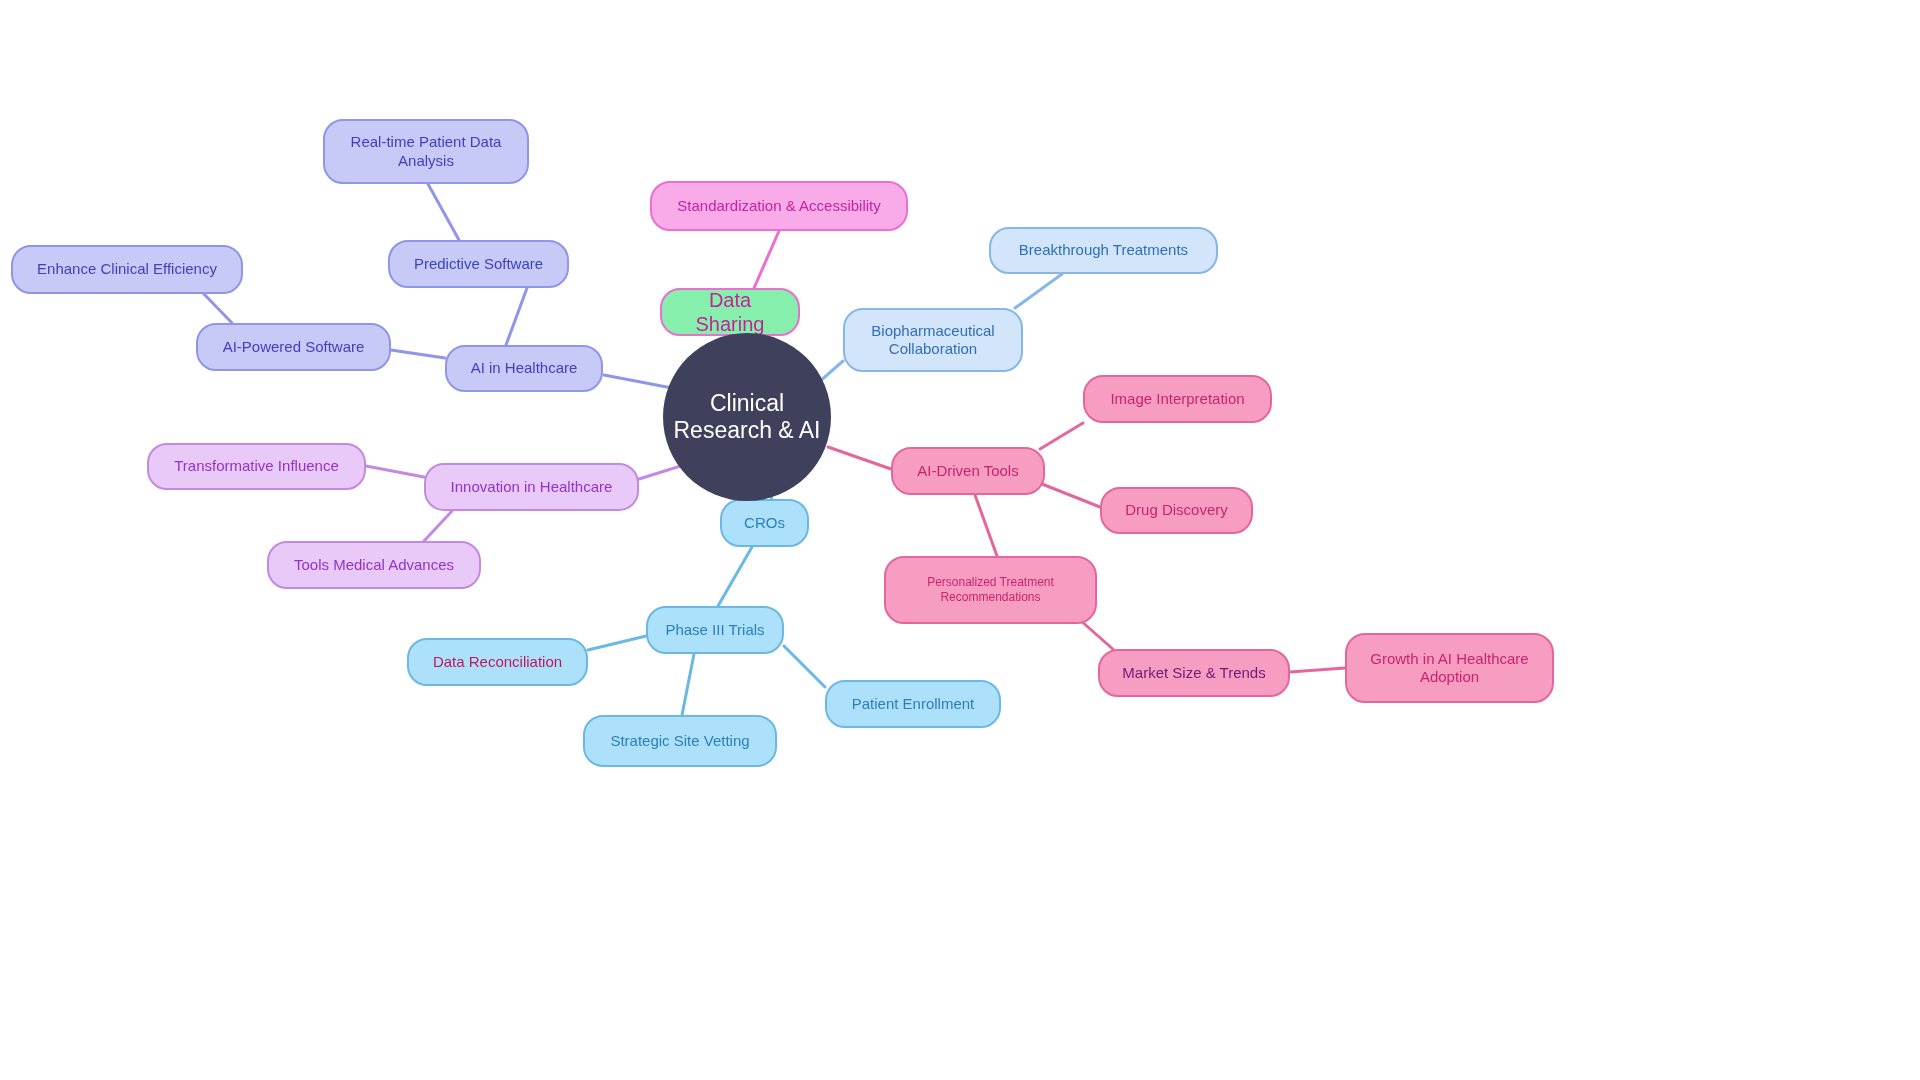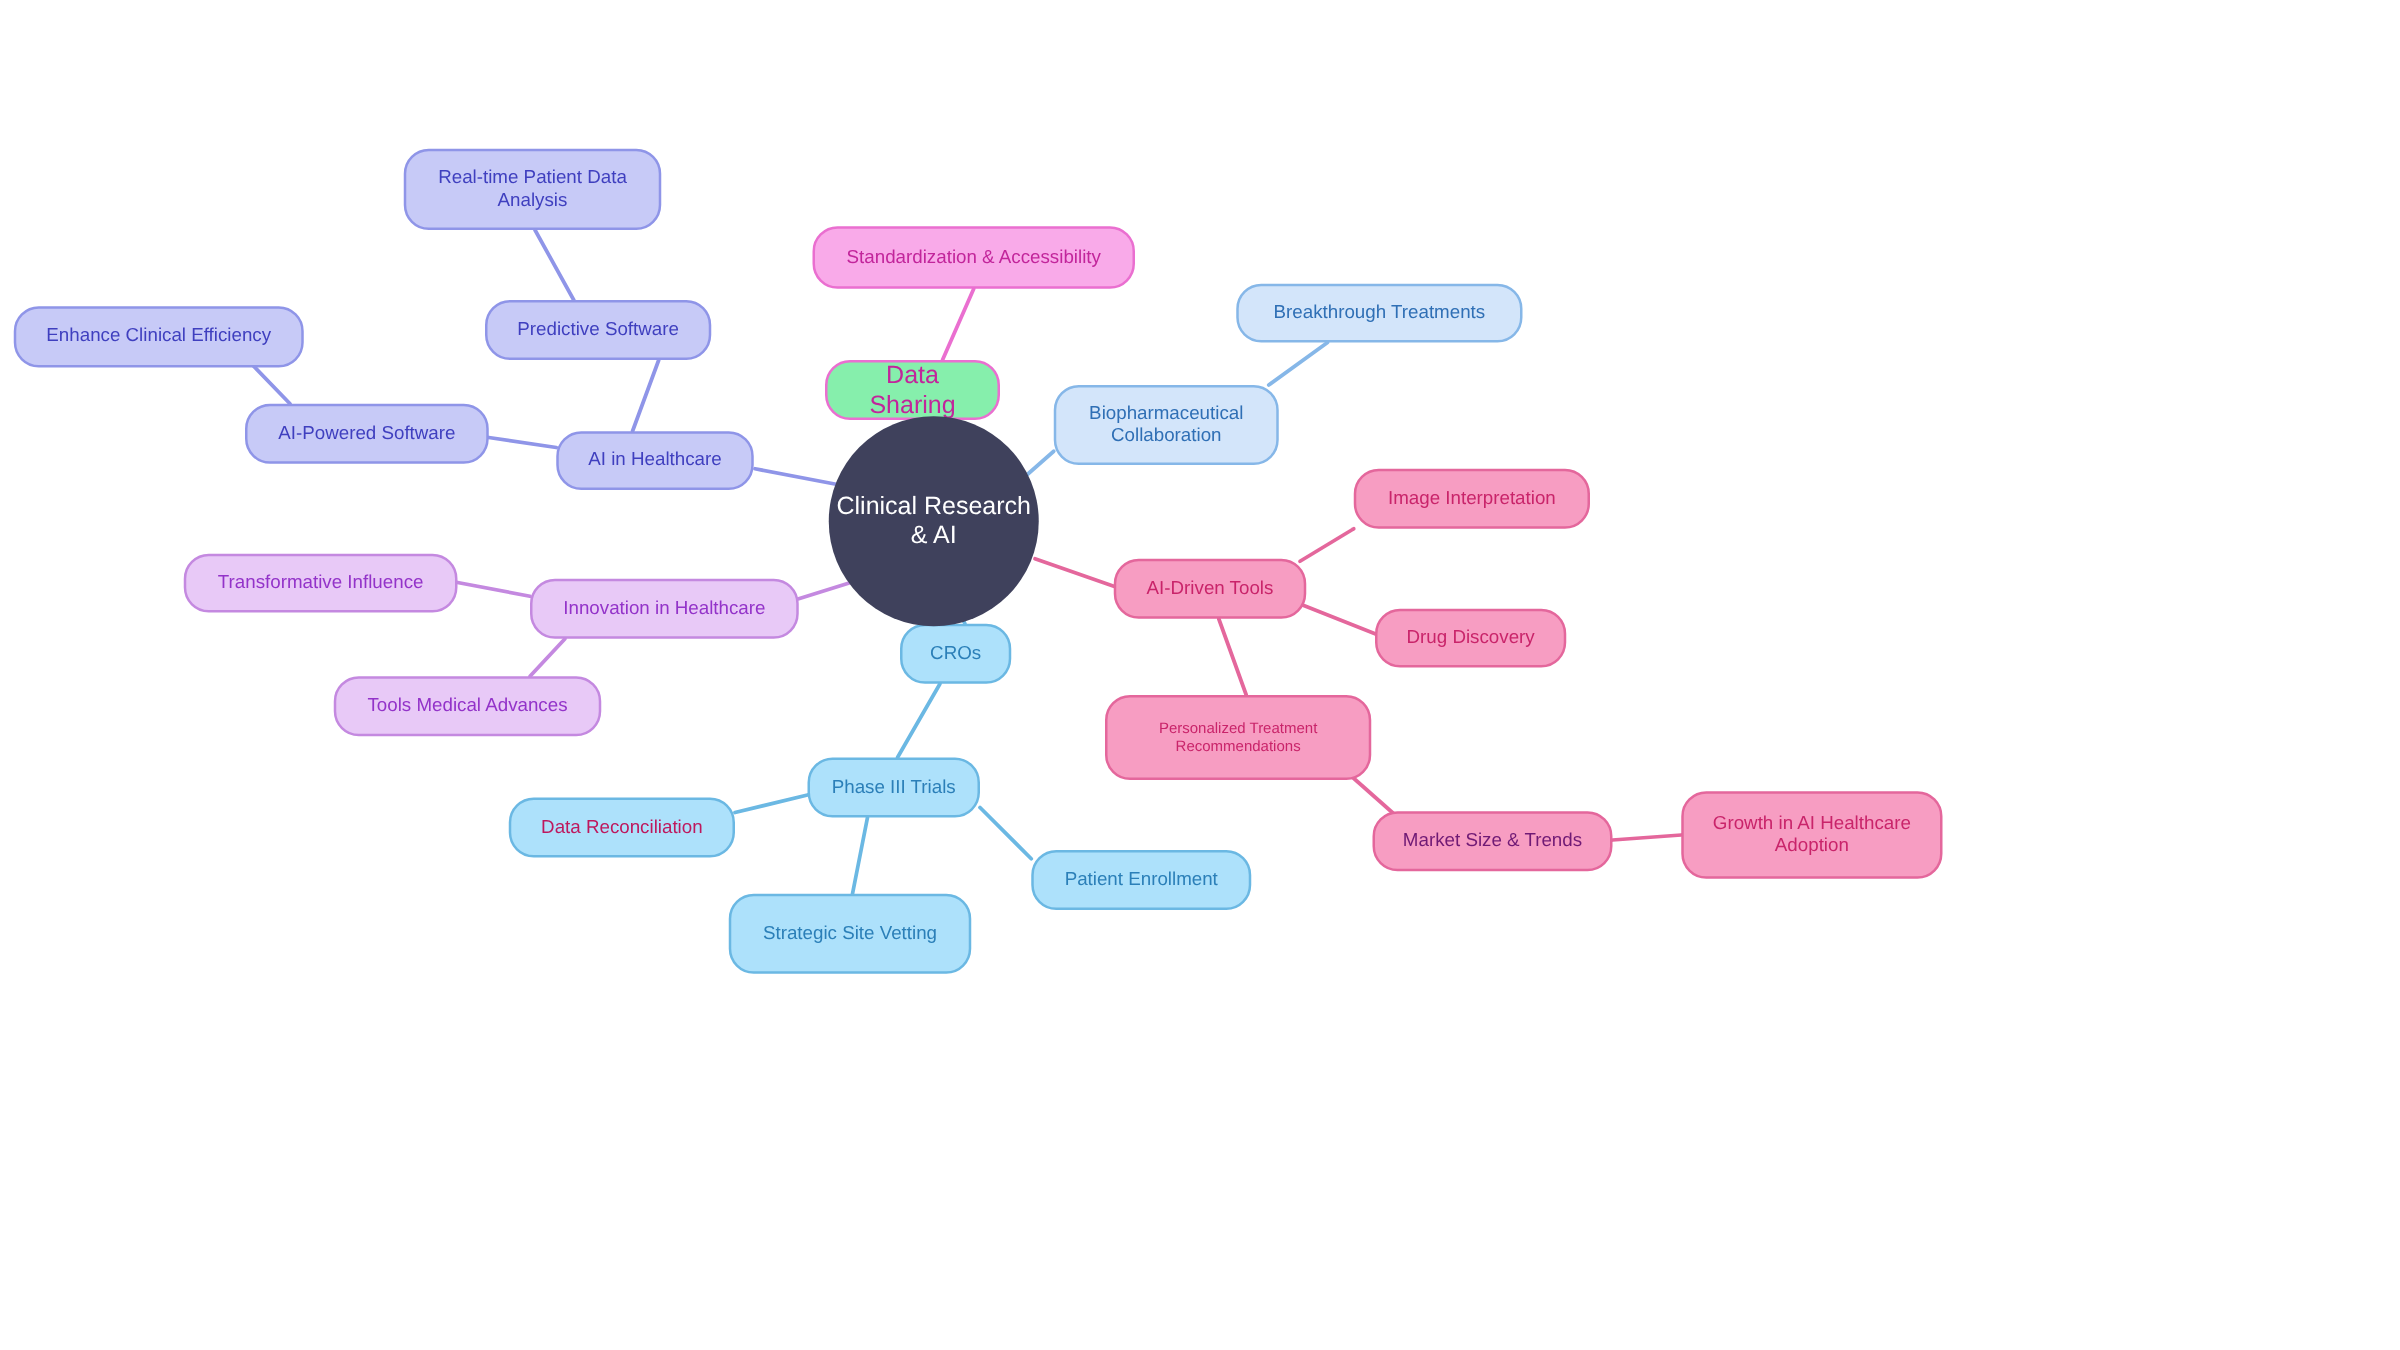--- a/index.html
+++ b/index.html
@@ -98,22 +98,22 @@
       <div class="node" style="left: 1083px; top: 375px; width: 189px; height: 48px; background: rgb(247, 157, 194); border-color: rgb(228, 103, 156); color: rgb(201, 36, 106); font-size: 15px; border-radius: 20px;"><span>Image Interpretation</span></div>
       <div class="node" style="left: 1100px; top: 487px; width: 153px; height: 47px; background: rgb(247, 157, 194); border-color: rgb(228, 103, 156); color: rgb(201, 36, 106); font-size: 15px; border-radius: 20px;"><span>Drug Discovery</span></div>
       <div class="node" style="left: 884px; top: 556px; width: 213px; height: 68px; background: rgb(247, 157, 194); border-color: rgb(228, 103, 156); color: rgb(201, 36, 106); font-size: 12px; border-radius: 20px;"><span>Personalized Treatment
 Recommendations</span></div>
       <div class="node" style="left: 1098px; top: 649px; width: 192px; height: 48px; background: rgb(247, 157, 194); border-color: rgb(228, 103, 156); color: #701a75; font-size: 15px; border-radius: 20px;"><span>Market Size &amp; Trends</span></div>
       <div class="node" style="left: 1345px; top: 633px; width: 209px; height: 70px; background: rgb(247, 157, 194); border-color: rgb(228, 103, 156); color: rgb(201, 36, 106); font-size: 15px; border-radius: 20px;"><span>Growth in AI Healthcare
 Adoption</span></div>
       <div class="node" style="left: 720px; top: 499px; width: 89px; height: 48px; background: rgb(173, 225, 251); border-color: rgb(107, 184, 227); color: rgb(43, 127, 184); font-size: 15px; border-radius: 20px;"><span>CROs</span></div>
       <div class="node" style="left: 646px; top: 606px; width: 138px; height: 48px; background: rgb(173, 225, 251); border-color: rgb(107, 184, 227); color: rgb(43, 127, 184); font-size: 15px; border-radius: 20px;"><span>Phase III Trials</span></div>
       <div class="node" style="left: 407px; top: 638px; width: 181px; height: 48px; background: rgb(173, 225, 251); border-color: rgb(107, 184, 227); color: #be185d; font-size: 15px; border-radius: 20px;"><span>Data Reconciliation</span></div>
-      <div class="node" style="left: 583px; top: 715px; width: 194px; height: 64px; background: rgb(173, 225, 251); border-color: rgb(107, 184, 227); color: rgb(43, 127, 184); font-size: 15px; border-radius: 20px;"><span>Strategic Site Vetting</span></div>
+      <div class="node" style="left: 583px; top: 715px; width: 194px; height: 52px; background: rgb(173, 225, 251); border-color: rgb(107, 184, 227); color: rgb(43, 127, 184); font-size: 15px; border-radius: 20px;"><span>Strategic Site Vetting</span></div>
       <div class="node" style="left: 825px; top: 680px; width: 176px; height: 48px; background: rgb(173, 225, 251); border-color: rgb(107, 184, 227); color: rgb(43, 127, 184); font-size: 15px; border-radius: 20px;"><span>Patient Enrollment</span></div>
       <div class="node" style="left: 424px; top: 463px; width: 215px; height: 48px; background: rgb(232, 201, 247); border-color: rgb(196, 137, 224); color: rgb(147, 51, 201); font-size: 15px; border-radius: 20px;"><span>Innovation in Healthcare</span></div>
       <div class="node" style="left: 147px; top: 443px; width: 219px; height: 47px; background: rgb(232, 201, 247); border-color: rgb(196, 137, 224); color: rgb(147, 51, 201); font-size: 15px; border-radius: 20px;"><span>Transformative Influence</span></div>
       <div class="node" style="left: 267px; top: 541px; width: 214px; height: 48px; background: rgb(232, 201, 247); border-color: rgb(196, 137, 224); color: rgb(147, 51, 201); font-size: 15px; border-radius: 20px;"><span>Tools Medical Advances</span></div>
     </div>
-  <div class="root-node" id="root-node" style="left: 663px; top: 333px; width: 168px; height: 168px; background: rgb(63, 65, 92); color: rgb(255, 255, 255); font-size: 20px;">
+  <div class="root-node" id="root-node" style="left: 663px; top: 333px; width: 168px; height: 168px; background: rgb(63, 65, 92); color: rgb(255, 255, 255); font-size: 23px;">
     <span id="root-label">Clinical Research &amp; AI</span>
   </div>
 </div>
 
 </body></html>

